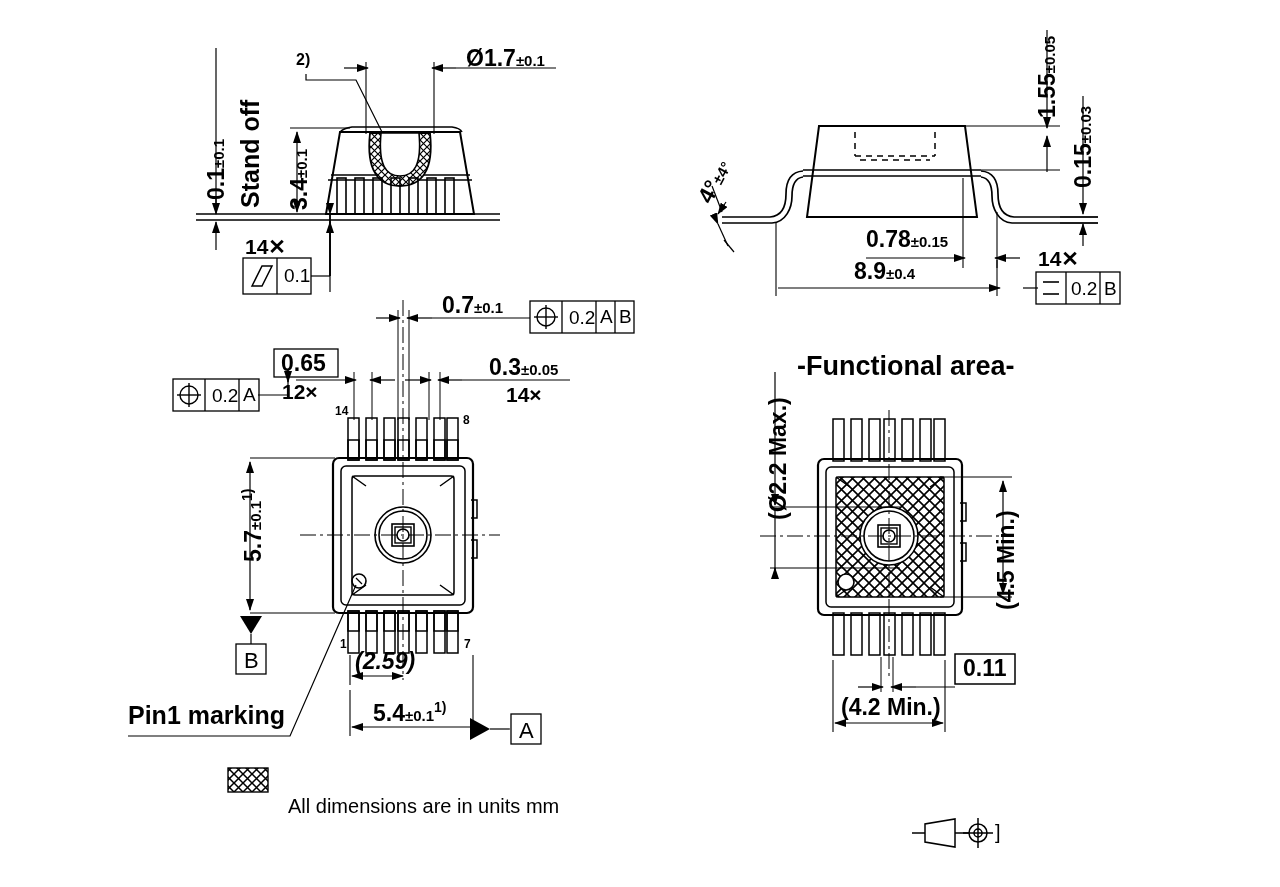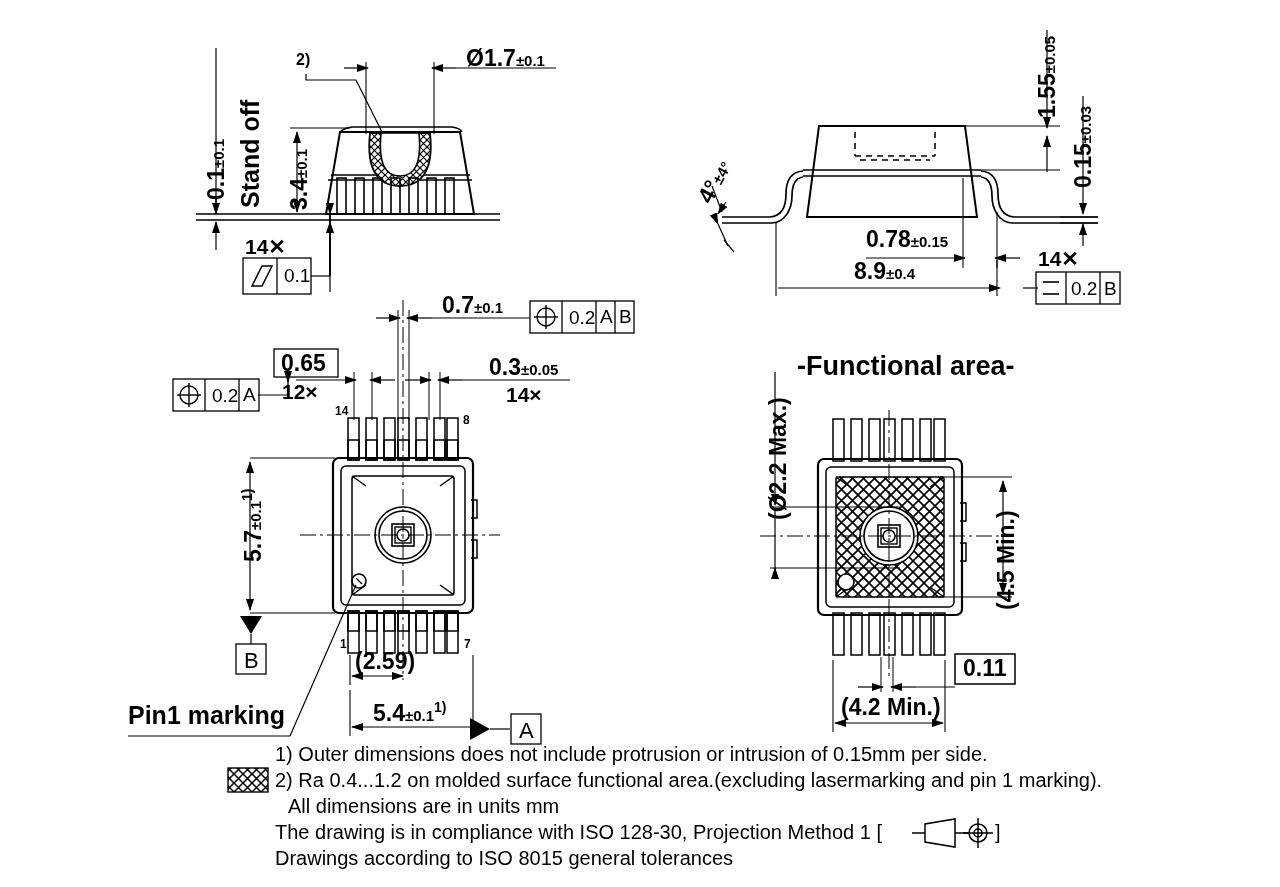--- a/index.html
+++ b/index.html
@@ -367,37 +367,33 @@
 <div class="lbl dim" style="left:281px;top:352px;">0.65</div>
 <div class="lbl mult" style="left:282px;top:381px;">12×</div>
 <div class="lbl gdt" style="left:212px;top:386px;">0.2</div>
 <div class="lbl gdt" style="left:243px;top:385px;">A</div>
 
 <div class="lbl dim" style="left:489px;top:356px;"><span>0.3</span><span class="tol">±0.05</span></div>
 <div class="lbl mult" style="left:506px;top:384px;text-align:right;">14×</div>
 
 <div class="lbl dim rot90" style="left:240px;top:562px;"><span>5.7</span><span class="tol">±0.1</span><span class="sup">1)</span></div>
 <div class="lbl gdt" style="left:244px;top:650px;font-size:22px;">B</div>
-<div class="lbl dim" style="left:355px;top:650px;">(2.59)</div>
+<div class="lbl dim" style="left:355px;top:650px;font-style:italic;">(2.59)</div>
 <div class="lbl dim" style="left:373px;top:700px;"><span>5.4</span><span class="tol">±0.1</span><span class="sup">1)</span></div>
 <div class="lbl gdt" style="left:519px;top:720px;font-size:22px;">A</div>
 
 <div class="lbl pinnum" style="left:335px;top:390px;margin-top:15px;">14</div>
 <div class="lbl pinnum" style="left:463px;top:414px;">8</div>
 <div class="lbl pinnum" style="left:340px;top:638px;">1</div>
 <div class="lbl pinnum" style="left:464px;top:638px;">7</div>
 
 <div class="lbl big" style="left:128px;top:703px;">Pin1 marking</div>
 
 <div class="lbl fa" style="left:797px;top:353px;">-Functional area-</div>
 <div class="lbl dim rot90" style="left:767px;top:520px;">(Ø2.2 Max.)</div>
 <div class="lbl dim rot90" style="left:995px;top:610px;">(4.5 Min.)</div>
 <div class="lbl dim" style="left:841px;top:696px;">(4.2 Min.)</div>
 <div class="lbl dim" style="left:963px;top:657px;">0.11</div>
 
-<div class="lbl note" style="left:275px;top:744px;">1) Outer dimensions does not include protrusion or intrusion of 0.15mm per side.</div>
-<div class="lbl note" style="left:275px;top:770px;">2) Ra 0.4...1.2 on molded surface functional area.(excluding lasermarking and pin 1 marking).</div>
 <div class="lbl note" style="left:288px;top:796px;">All dimensions are in units mm</div>
-<div class="lbl note" style="left:275px;top:822px;"><span>The drawing is in compliance with ISO 128-30, Projection Method 1 [</span></div>
 <div class="lbl note" style="left:995px;top:822px;">]</div>
-<div class="lbl note" style="left:275px;top:848px;"> Drawings according to ISO 8015 general tolerances</div>
 
 </div>
 
 </body></html>

